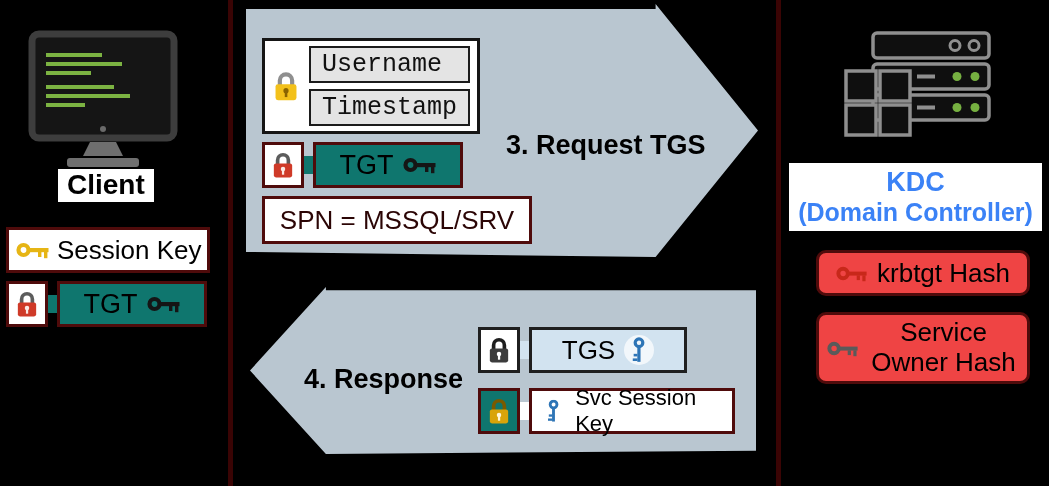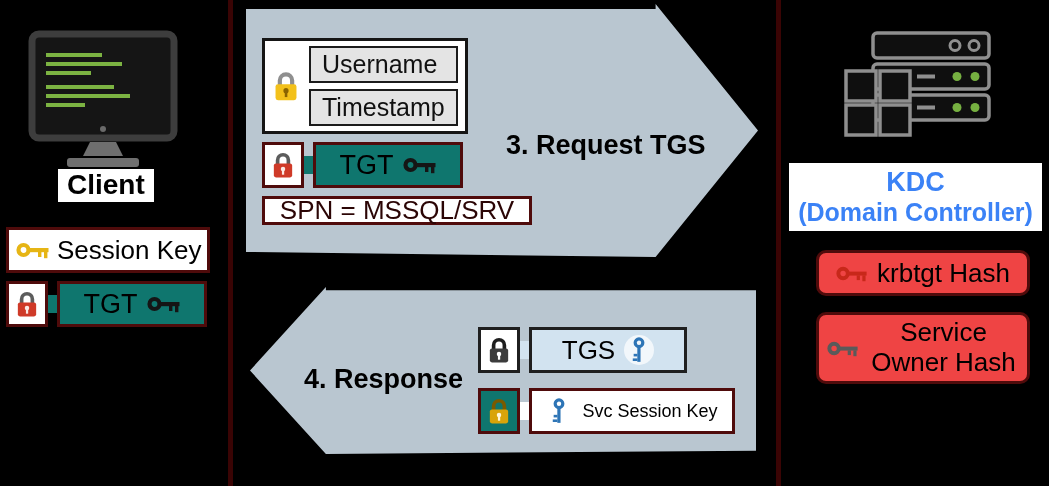--- a/index.html
+++ b/index.html
@@ -24,21 +24,21 @@
   .tab{width:9px;height:18px;flex:none;}
   .token-body{height:46px;border:3px solid #4f0b0b;display:flex;align-items:center;justify-content:center;
               gap:9px;font-size:27px;box-sizing:border-box;padding:0 10px;}
   .gold{background:#0f766e;}
   .dark-border{border-color:#1f1f1f;}
   .blue-body{background:#d2e3f0;}
 
   
   .cred-box{border:3px solid #151515;background:#fff;padding:5px 7px;display:flex;align-items:center;gap:9px;}
   .cred-fields{display:flex;flex-direction:column;gap:6px;}
-  .cred-field{background:#e4e4e4;border:2px solid #1b1b1b;font-size:25px;padding:2px 11px;color:#111;white-space:nowrap;}
+  .cred-field{background:#e4e4e4;border:2px solid #1b1b1b;font-size:25px;padding:2px 11px;color:#111;white-space:nowrap;font-family:Liberation Mono, monospace;}
 
   
   .box{display:flex;align-items:center;background:#fff;border:3px solid #4f0b0b;box-sizing:border-box;}
   .pill{display:flex;align-items:center;justify-content:center;background:#ef4444;border:3px solid #4f0b0b;
         border-radius:10px;box-sizing:border-box;gap:9px;font-size:26px;color:#000;}
   .spn-box{font-size:26px;color:#2b0505;justify-content:center;white-space:nowrap;}
 
   .kdc-label{background:#fff;color:#3b82f6;font-weight:bold;text-align:center;padding:4px 8px;box-sizing:border-box;}
   .kdc-title{display:block;font-size:27px;}
   .kdc-subtitle{display:block;font-size:25px;}
@@ -142,21 +142,21 @@
     </div>
     <div class="tab gold"></div>
     <div class="token-body gold" style="width:150px">
       <span>TGT</span>
       <svg width="34" height="18" viewBox="0 0 34 18" class="key-black">
           <use href="#ic-key"></use>
         </svg>
     </div>
   </div>
 
-  <div class="abs box spn-box" style="left:262px;top:196px;width:270px;height:29px">SPN = MSSQL/SRV</div>
+  <div class="abs box spn-box" style="left:262px;top:196px;width:270px;height:48px">SPN = MSSQL/SRV</div>
 
   <div class="abs arrow-title" style="left:506px;top:130px">3. Request TGS</div>
 
   <div class="abs arrow arrow-left" style="left:250px;top:287px;width:506px;height:167px"></div>
 
   <div class="abs arrow-title" style="left:304px;top:364px">4. Response</div>
 
   <div class="abs token" style="left:478px;top:327px">
     <div class="lock-cell dark-border">
       <svg width="24" height="28" viewBox="0 0 22 26" class="lock-dark">
@@ -174,21 +174,21 @@
     </div>
   </div>
 
   <div class="abs token" style="left:478px;top:388px">
     <div class="lock-cell gold">
       <svg width="24" height="28" viewBox="0 0 22 26" class="lock-gold">
           <use href="#ic-lock"></use>
         </svg>
     </div>
     <div class="tab" style="background:#ffffff"></div>
-    <div class="token-body" style="width:206px;font-size:18px;background:#fff;gap:10px">
+    <div class="token-body" style="width:206px;font-size:22px;background:#fff;gap:10px">
       <svg width="26" height="14" viewBox="0 0 34 18" class="key-blue rot90">
           <use href="#ic-key"></use>
         </svg>
       <span>Svc Session Key</span>
     </div>
   </div>
 
   <svg class="abs" style="left:843px;top:26px" width="150" height="122" viewBox="0 0 150 112">
     <g fill="#0f0f0f" stroke="#8f8f8f" stroke-width="3.5">
       <rect x="30" y="2" width="116" height="25" rx="4"></rect>

